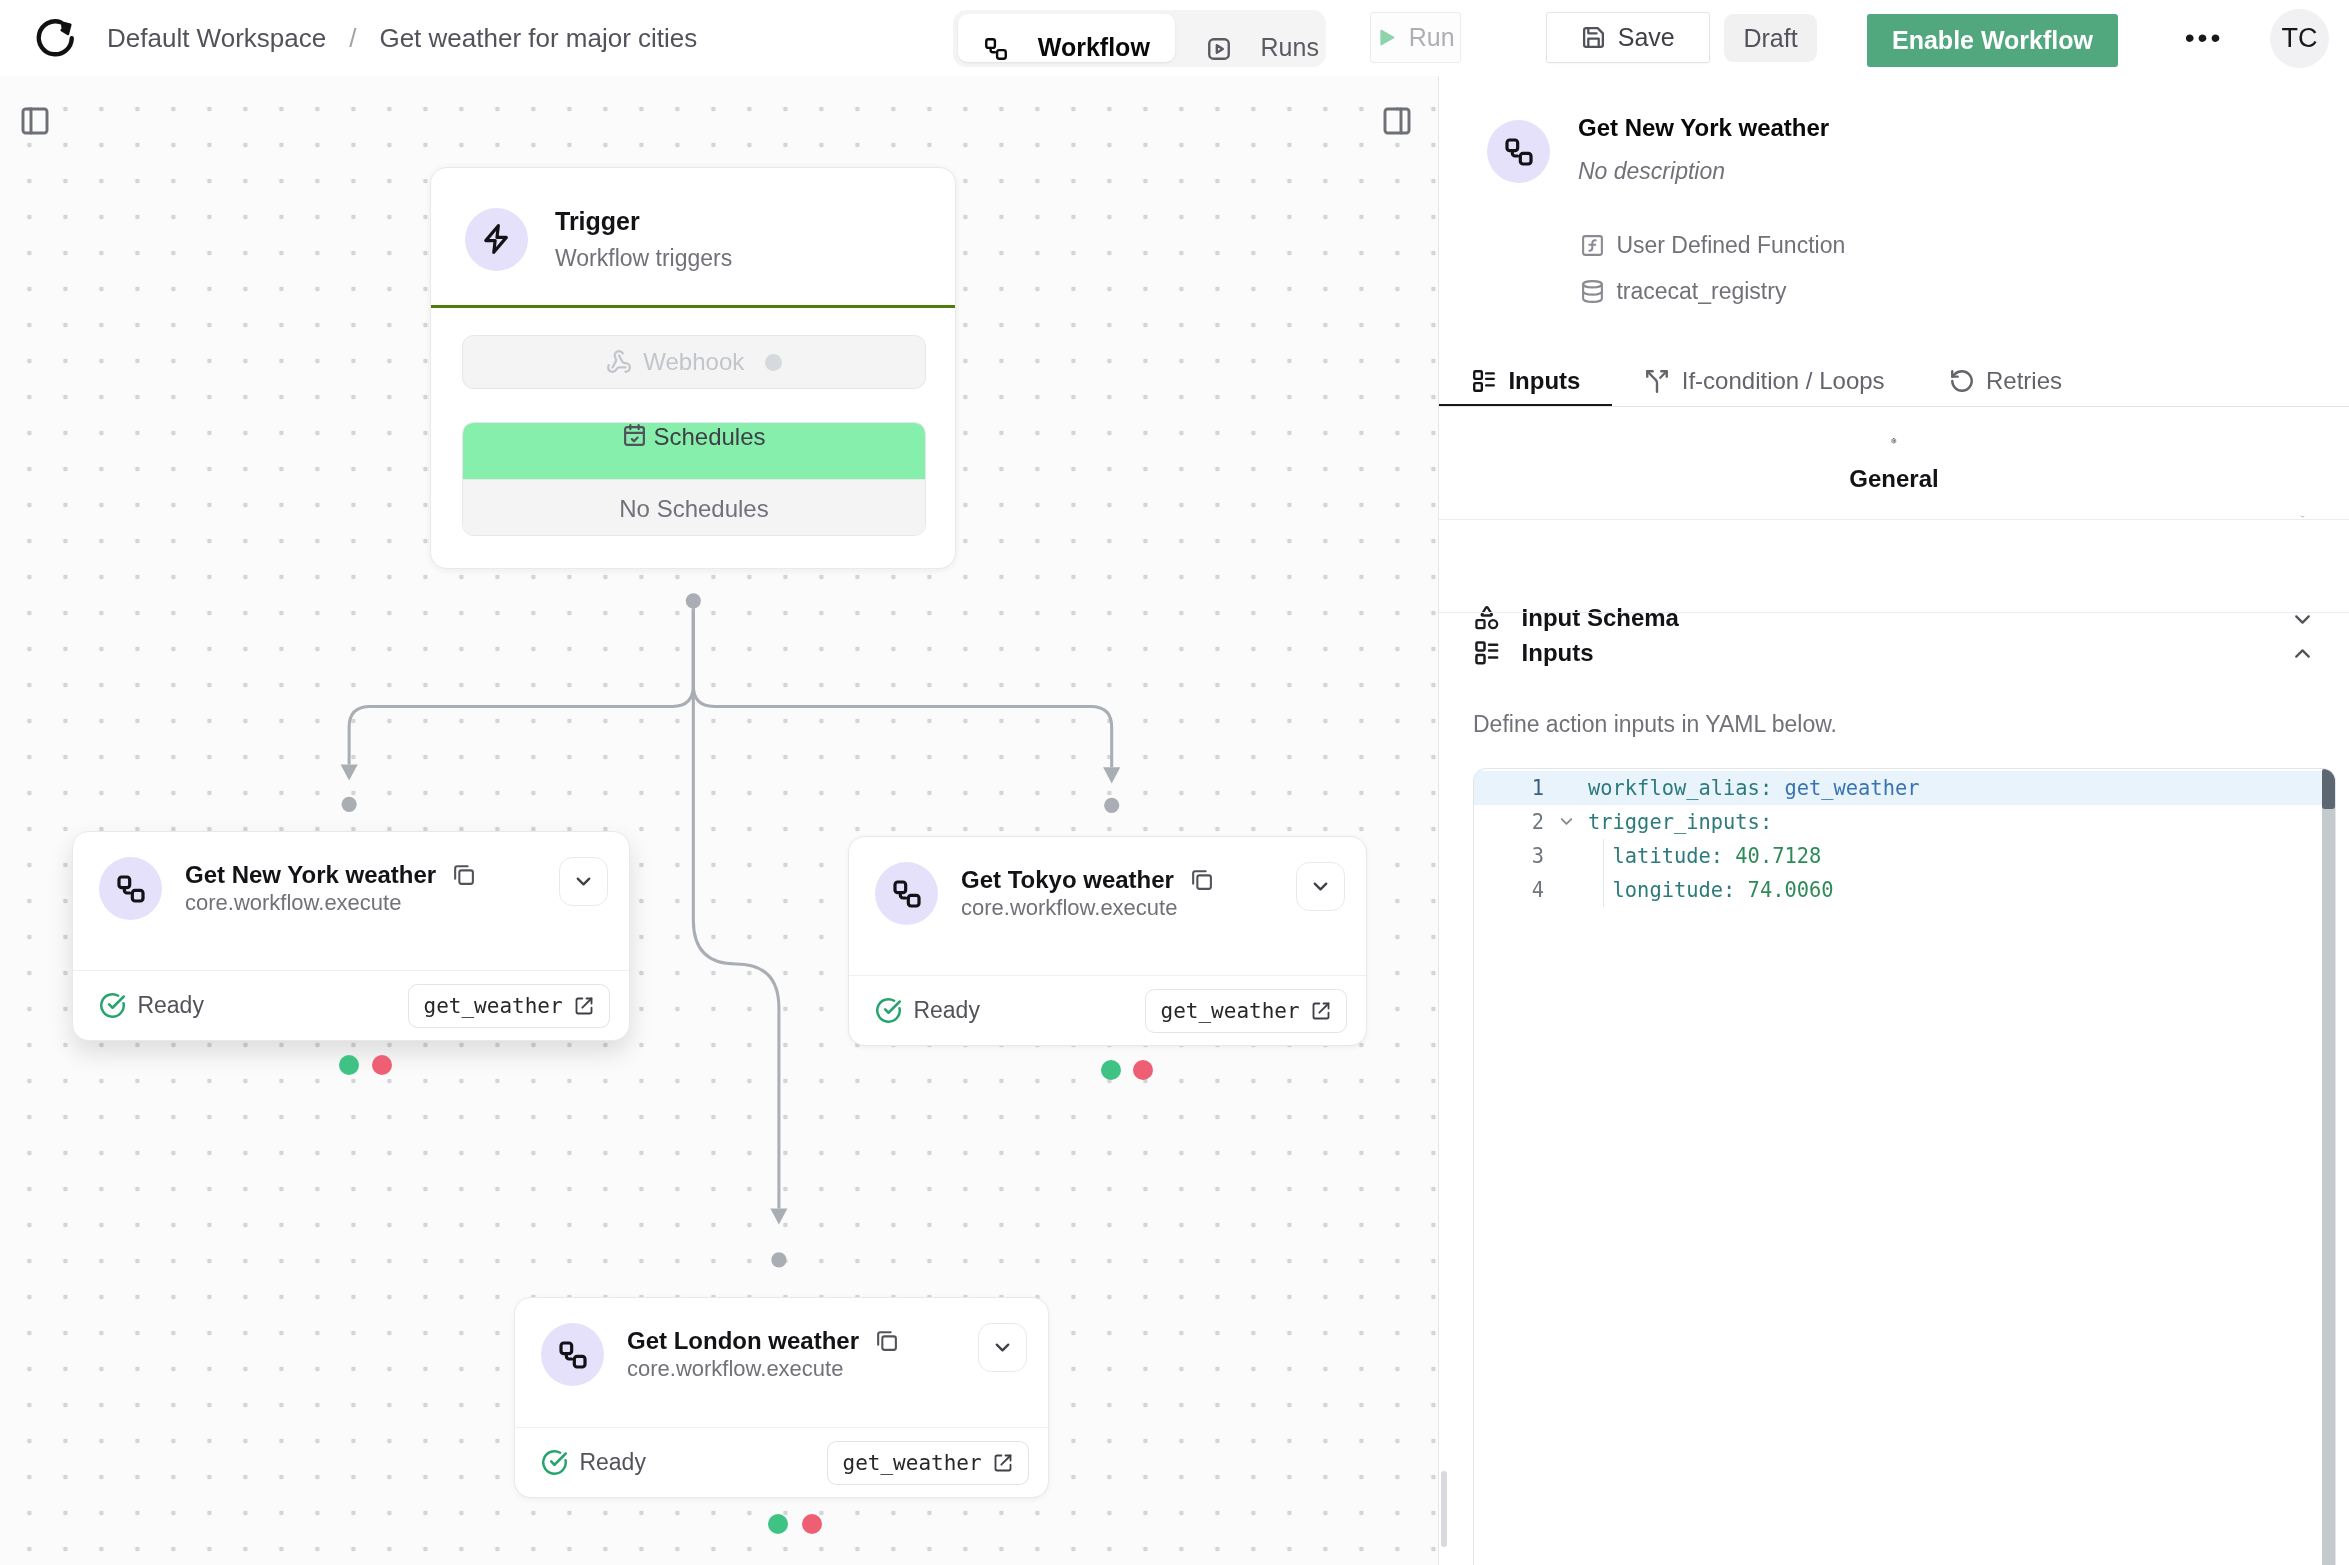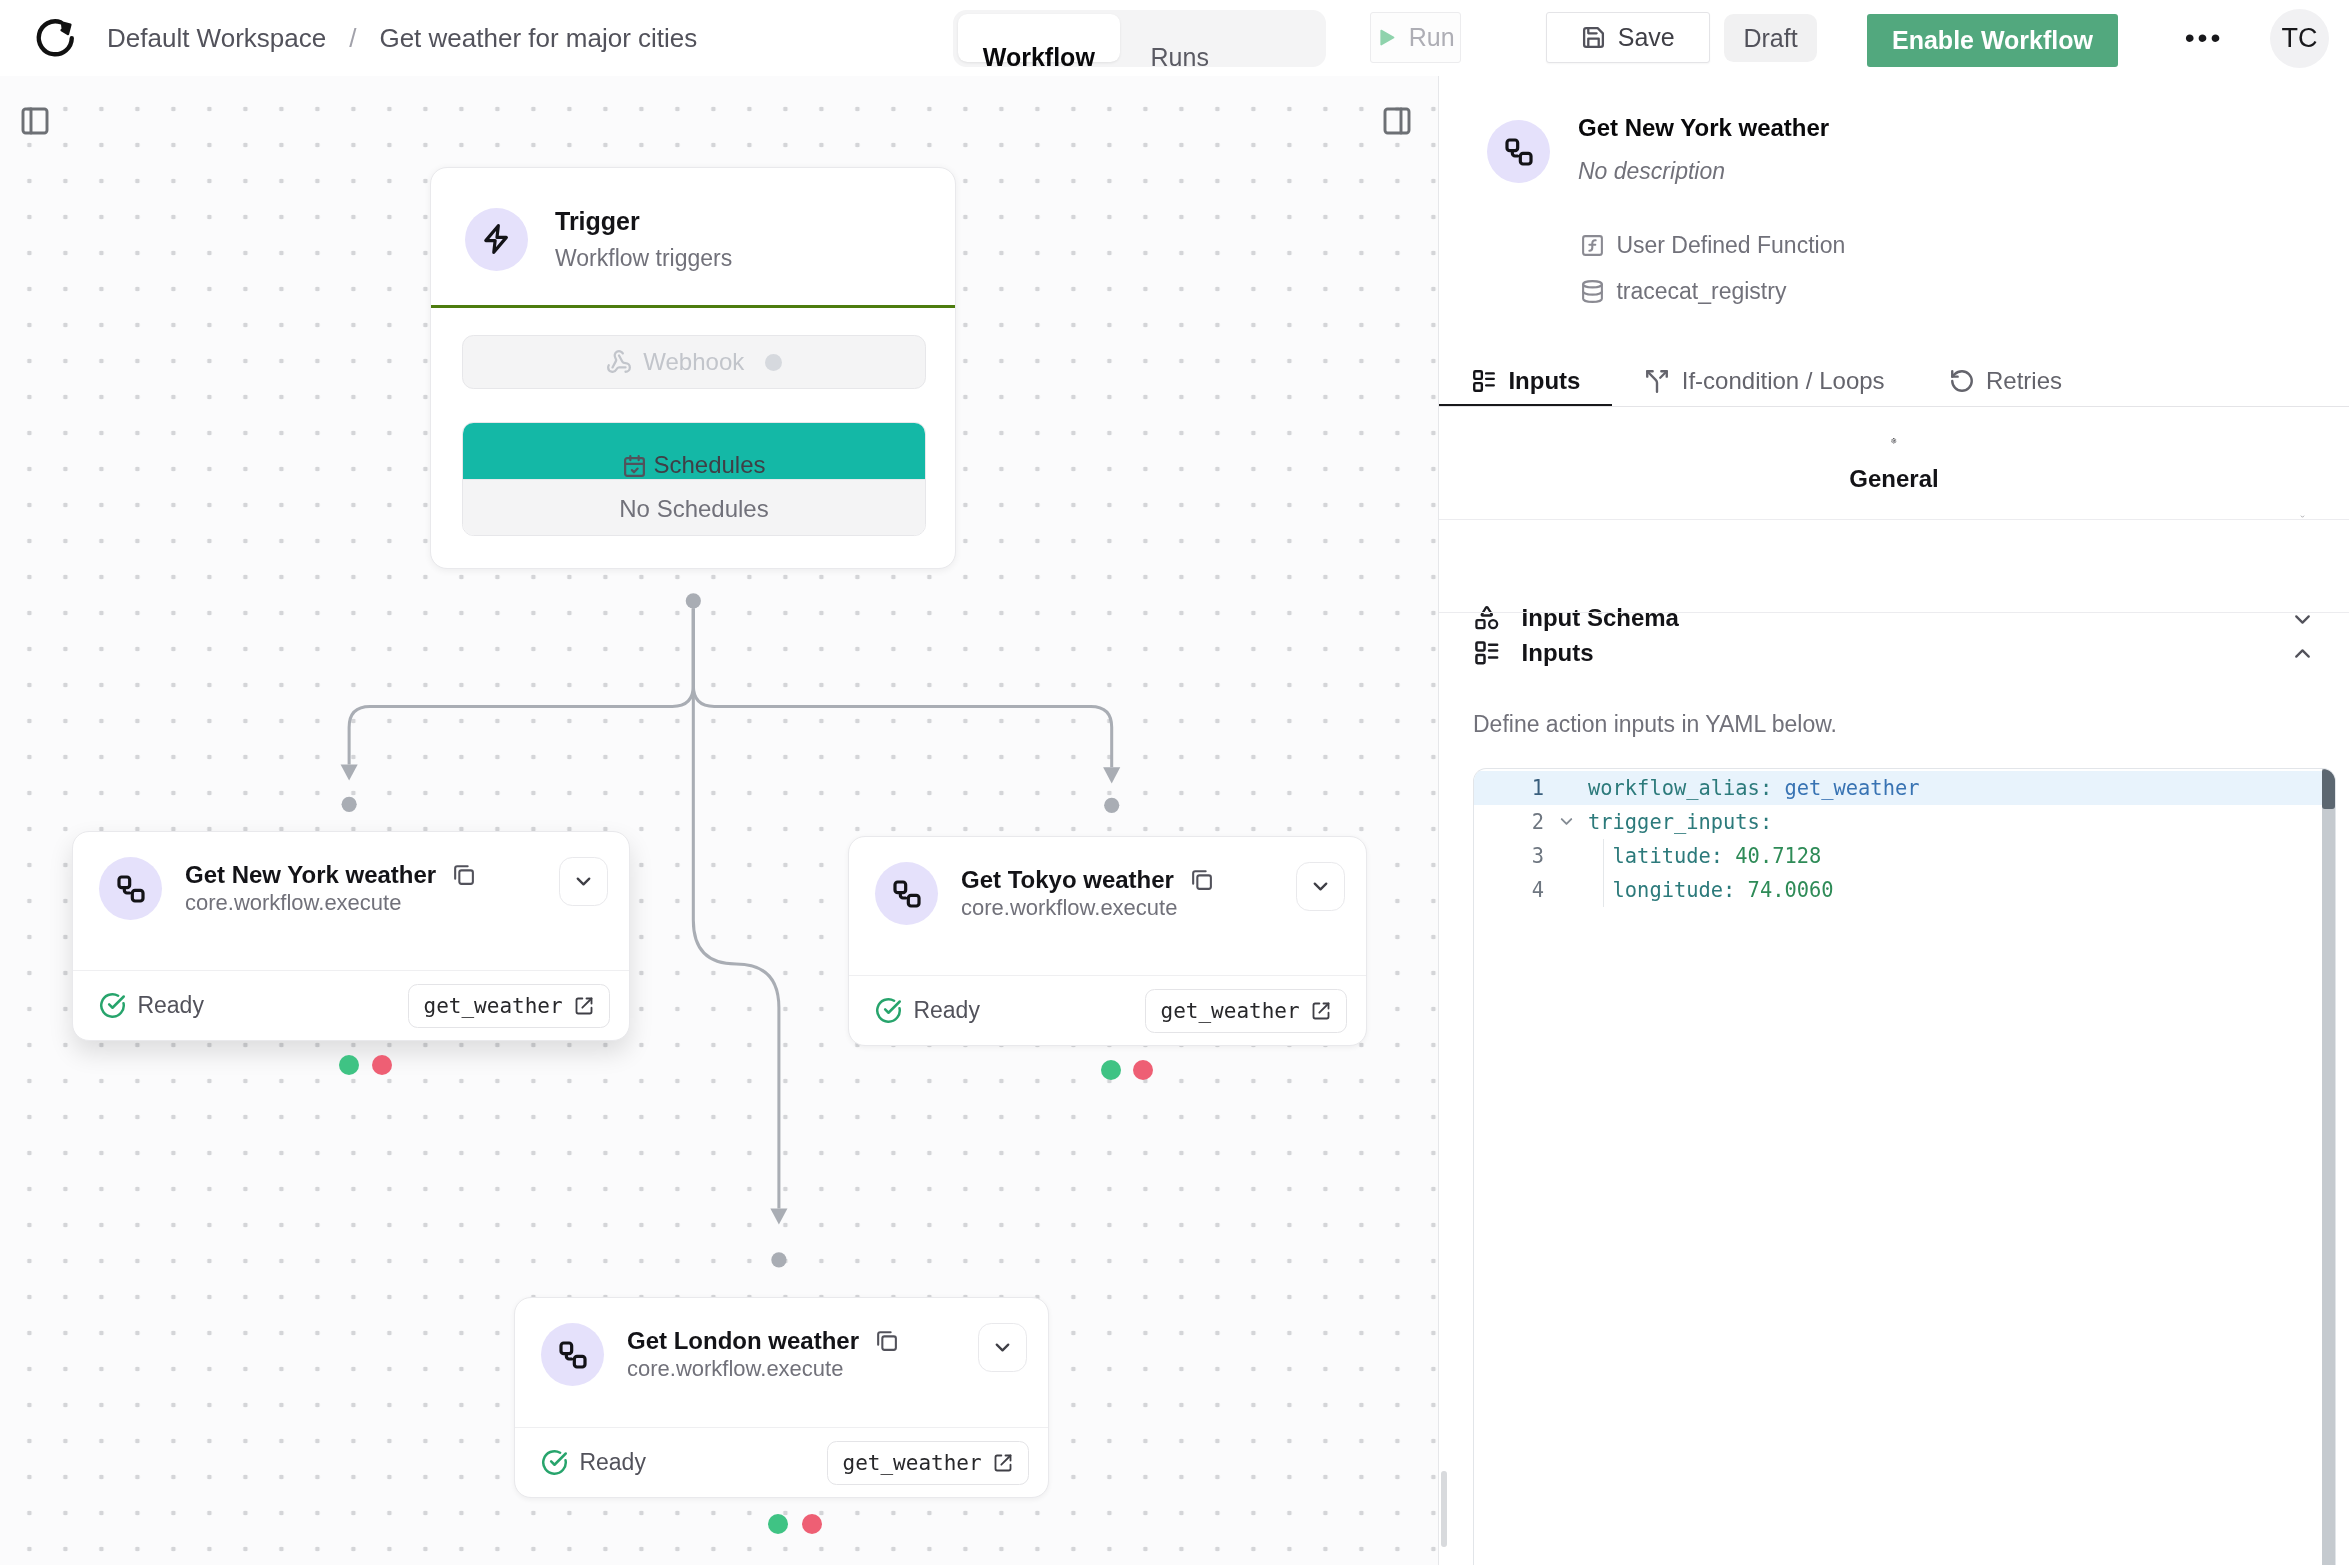--- a/index.html
+++ b/index.html
@@ -9,21 +9,21 @@
 
   
   .header { position:absolute; left:0; top:0; width:2349px; height:76px; background:#fff; z-index:30; }
   .logo { position:absolute; left:34px; top:16px; width:44px; height:44px; color:#111; cursor:pointer; }
   .crumbs { position:absolute; left:107px; top:0; height:76px; display:flex; align-items:center; gap:23px;
     font-size:26px; color:#52525b; }
   .crumb-sep { color:#a1a1aa; }
   .viewtabs { position:absolute; left:953px; top:9.5px; height:57px; width:373px; background:#f4f4f5;
     border-radius:13.3px; display:flex; align-items:center; padding:4.8px; gap:5.7px; }
   .vtab { display:flex; align-items:flex-end; gap:29px; height:48px; padding:0 25px; border-radius:9.5px;
-    font-size:25px; color:#5a5a63; cursor:pointer; white-space:nowrap;flex-direction:column; }
+    font-size:25px; color:#5a5a63; cursor:pointer; white-space:nowrap; }
   .vtab.active { background:#fff; color:#09090b; font-weight:700; box-shadow:0 1px 2.9px rgba(0,0,0,.08); }
   .vtab svg { width:26px; height:26px; }
   .hbtn { position:absolute; display:flex; align-items:center; justify-content:center; gap:11.4px;
     border-radius:3px; font-size:25px; cursor:pointer; white-space:nowrap; }
   .btn-run { left:1370px; top:12.4px; width:91px; height:51px; border:1px solid #ececee; background:#fdfdfd; color:#aeaeb5; }
   .btn-run svg { width:21px; height:21px; }
   .btn-save { left:1546px; top:12.4px; width:164px; height:51px; border:1px solid #e4e4e7; background:#fff;
     color:#3f3f46; box-shadow:0 1px 1.9px rgba(0,0,0,.04); }
   .btn-save svg { width:25px; height:25px; color:#52525b; }
   .badge-draft { left:1724px; top:14.3px; width:93px; height:48px; background:#f1f1f2; color:#52525b; border-radius:9.5px; }
@@ -48,22 +48,22 @@
   .icircle svg { width:32px; height:32px; }
   .t-title { font-size:25px; font-weight:700; color:#131317; margin-bottom:9.5px; }
   .t-sub { font-size:23px; color:#71717a; }
   .webhook-btn { position:absolute; left:31px; top:167px; width:464px; height:54px; background:#f4f4f5;
     border:1px solid #e7e7ea; border-radius:11.4px; display:flex; align-items:center; justify-content:center;
     gap:11px; color:#c2c5cb; font-size:24px; cursor:pointer; }
   .webhook-btn svg { width:26px; height:26px; }
   .webhook-dot { width:17px; height:17px; border-radius:50%; background:#d6d9de; margin-left:9.5px; }
   .sched-box { position:absolute; left:31px; top:254px; width:464px; height:114px; border:1px solid #e7e7ea;
     border-radius:11.4px; overflow:hidden; }
-  .sched-row1 { height:57px; display:flex; align-items:flex-end; justify-content:center; gap:6px;
-    background:#14b8a6; color:#3f3f46; font-size:24px; border-bottom:1px solid #e9e9ec; cursor:pointer; }
+  .sched-row1 { height:57px; display:flex; align-items:flex-start; justify-content:center; gap:6px;
+    background:#86efac; color:#3f3f46; font-size:24px; border-bottom:1px solid #e9e9ec; cursor:pointer; }
   .sched-row1 svg { width:25px; height:25px; color:#52525b; }
   .sched-row2 { height:57px; display:flex; align-items:center; justify-content:center; background:#f4f4f5;
     color:#71717a; font-size:24px; }
 
   .node { z-index:2; }
   .node-ny { left:72px; top:755px; width:558px; height:210px; box-shadow:0 11.4px 25px rgba(0,0,0,.12); }
   .node-tokyo { left:848px; top:760px; width:519px; height:210px; box-shadow:0 1.9px 5.7px rgba(0,0,0,.05); }
   .node-london { left:514px; top:1221px; width:535px; height:201px; box-shadow:0 1.9px 5.7px rgba(0,0,0,.05); }
   .n-head { display:flex; align-items:flex-start; gap:23px; padding:25px 21px 0 26px; }
   .n-titlewrap { flex:1; min-width:0; padding-top:3.8px; }

